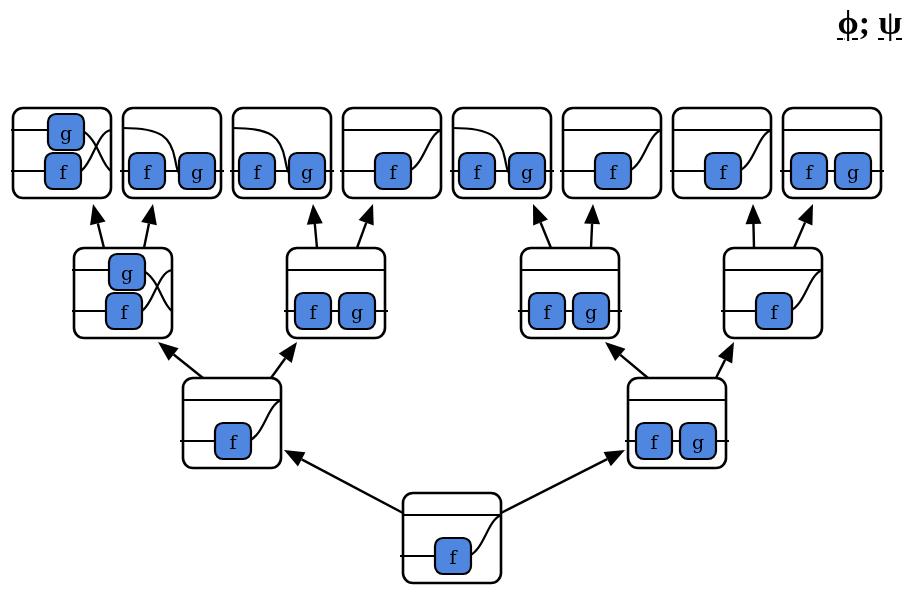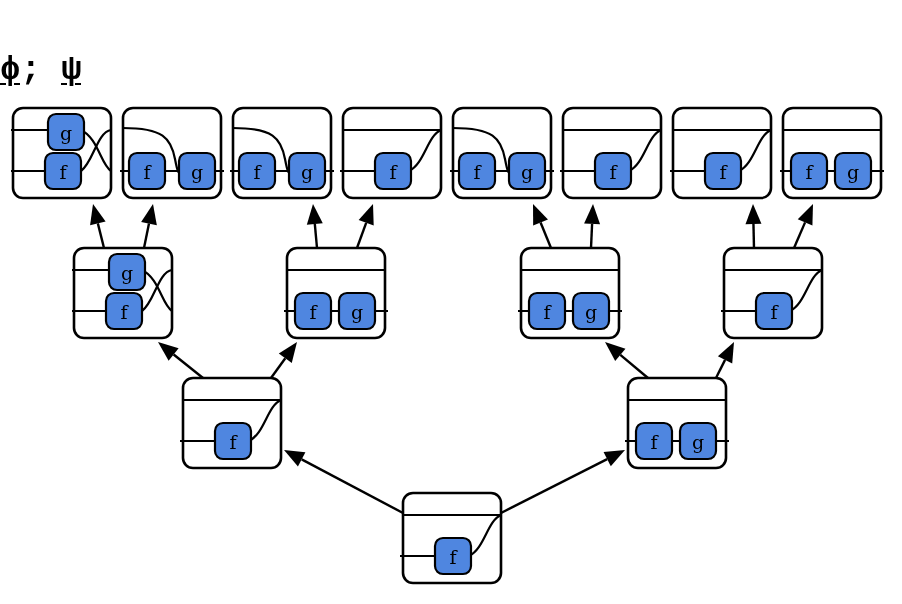--- a/index.html
+++ b/index.html
@@ -1,19 +1,19 @@
 <!DOCTYPE html>
 <html><head>
 <meta charset="utf-8">
 <style>
   html, body { margin: 0; padding: 0; background: #ffffff; }
   body { width: 902px; height: 604px; position: relative; overflow: hidden; font-family: "DejaVu Sans", sans-serif; }
   #title {
-    position: absolute; left: 0; top: 4px; width: 902px; text-align: left;
-    font-family: Liberation Mono, monospace; font-weight: bold; font-size: 34px; color: #000; margin-top: 47px;
+    position: absolute; left: 0; top: 4px; width: 902px; text-align: right;
+    font-family: Liberation Serif, serif; font-weight: bold; font-size: 34px; color: #000;
   }
   #title .u { text-decoration: underline dashed; text-decoration-thickness: 2px; text-underline-offset: 4px; }
   svg#diagram { position: absolute; left: 0; top: 0; }
   .box { fill: #ffffff; stroke: #000; stroke-width: 2.6; }
   .wire { fill: none; stroke: #000; stroke-width: 2.2; }
   .node { fill: #4f86e0; stroke: #000; stroke-width: 2.2; }
   .lbl { font-family: "DejaVu Serif", serif; font-size: 19px; fill: #000; text-anchor: middle; dominant-baseline: central; }
   .edge { stroke: #000; stroke-width: 2.4; fill: none; }
   .head { fill: #000; stroke: none; }
 </style>

